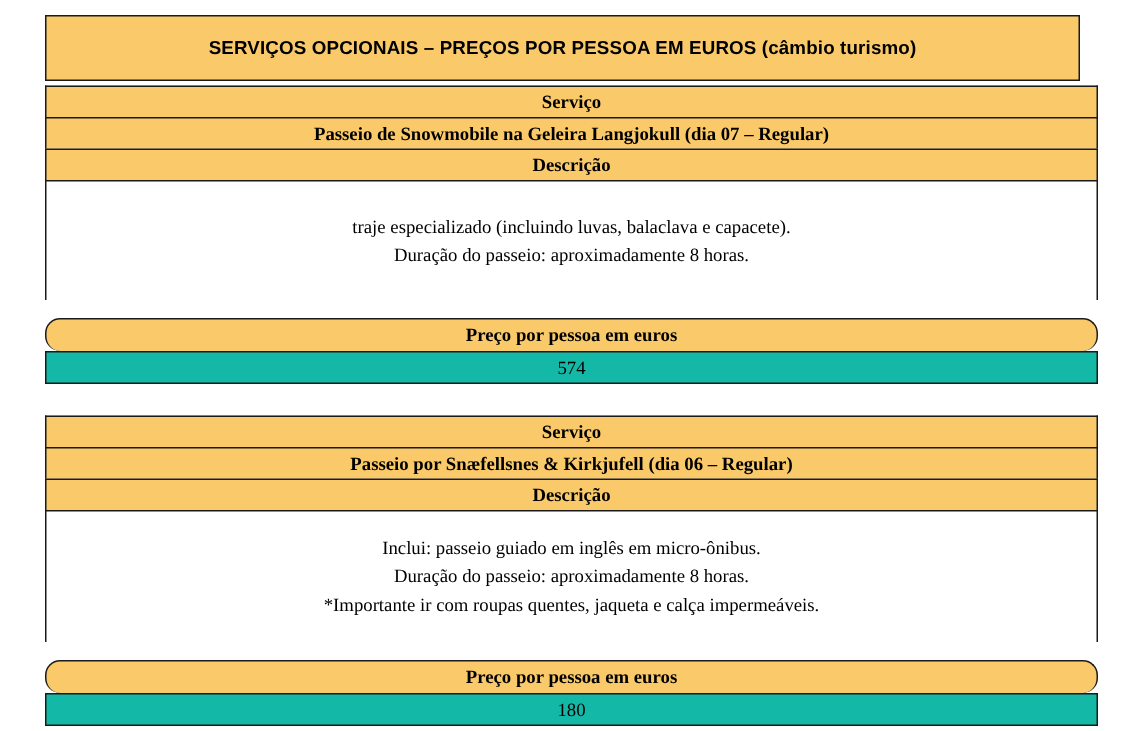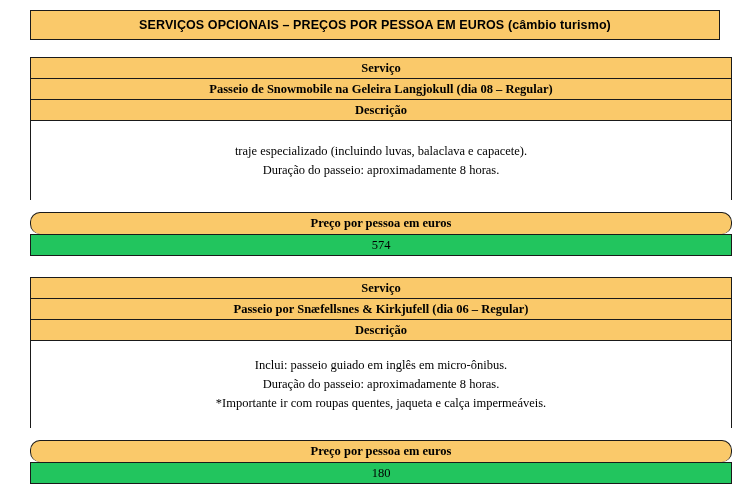--- a/index.html
+++ b/index.html
@@ -19,21 +19,21 @@
     width: 750px;
     height: 487px;
     box-sizing: border-box;
     padding: 0;
   }
   .title-bar {
     position: absolute;
     left: 30px;
     top: 10px;
     width: 690px;
-    height: 30px;
+    height: 44px;
     background: #fac96a;
     border: 1px solid #1a1a1a;
     box-sizing: border-box;
     display: flex;
     align-items: center;
     justify-content: center;
     font-weight: bold;
     font-size: 12.5px;
     letter-spacing: 0.1px;
   }
@@ -94,36 +94,36 @@
     background: #ffffff;
   }
   .price-hdr {
     background: #fac96a;
     font-weight: bold;
     font-size: 12.5px;
     height: 22px;
     border-radius: 10px;
   }
   .price-val {
-    background: #22c55e;
+    background: #14b8a6;
     font-size: 12.5px;
     height: 22px;
     text-align: right;
   }
 </style>
 </head>
 <body>
 
 <div class="page">
 
   <div class="title-bar">SERVIÇOS OPCIONAIS – PREÇOS POR PESSOA EM EUROS (câmbio turismo)</div>
 
   <div class="block block-a">
     <div class="row hdr">Serviço</div>
-    <div class="row svc">Passeio de Snowmobile na Geleira Langjokull (dia 08 – Regular)</div>
+    <div class="row svc">Passeio de Snowmobile na Geleira Langjokull (dia 07 – Regular)</div>
     <div class="row hdr">Descrição</div>
     <div class="row desc-body">
       <p>traje especializado (incluindo luvas, balaclava e capacete).</p>
       <p>Duração do passeio: aproximadamente 8 horas.</p>
     </div>
     <div class="spacer"></div>
     <div class="row price-hdr">Preço por pessoa em euros</div>
     <div class="row price-val">574</div>
   </div>
 

